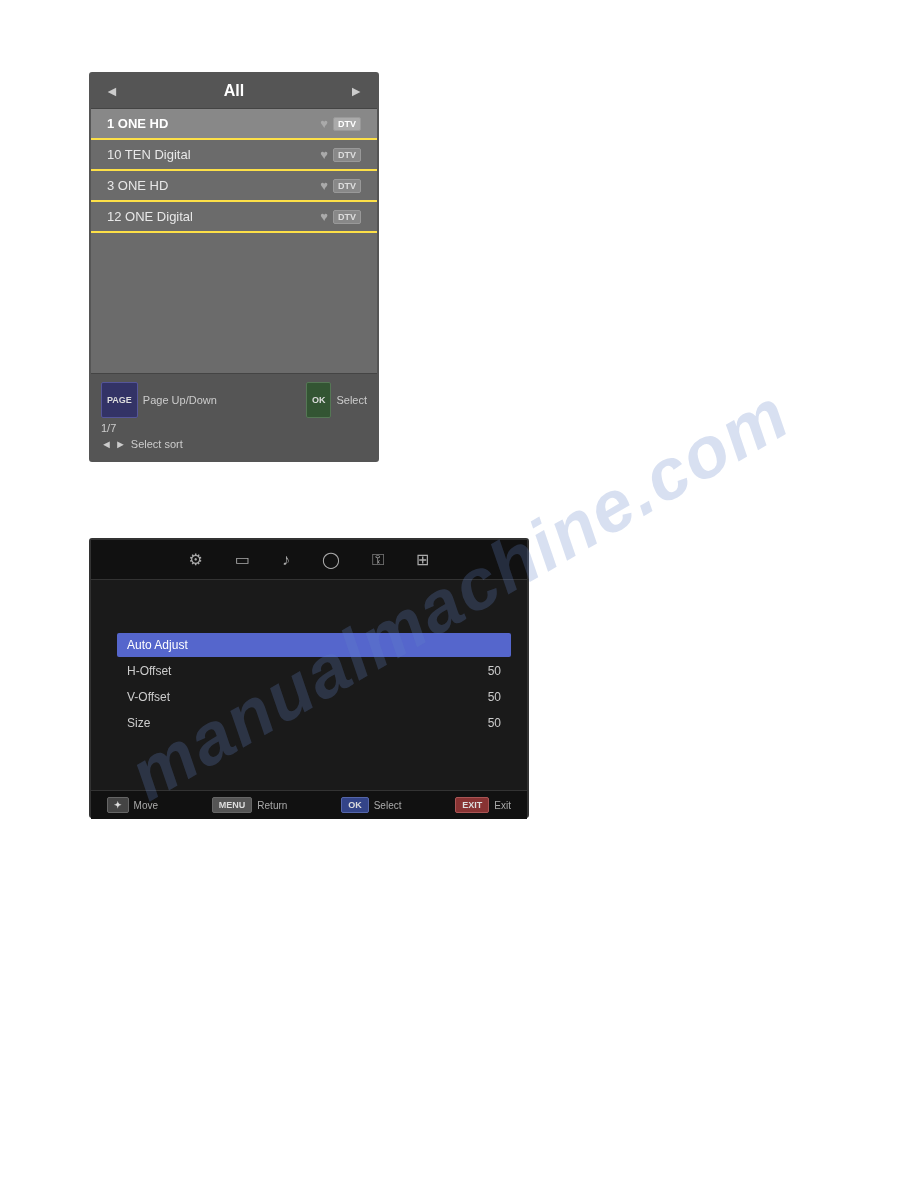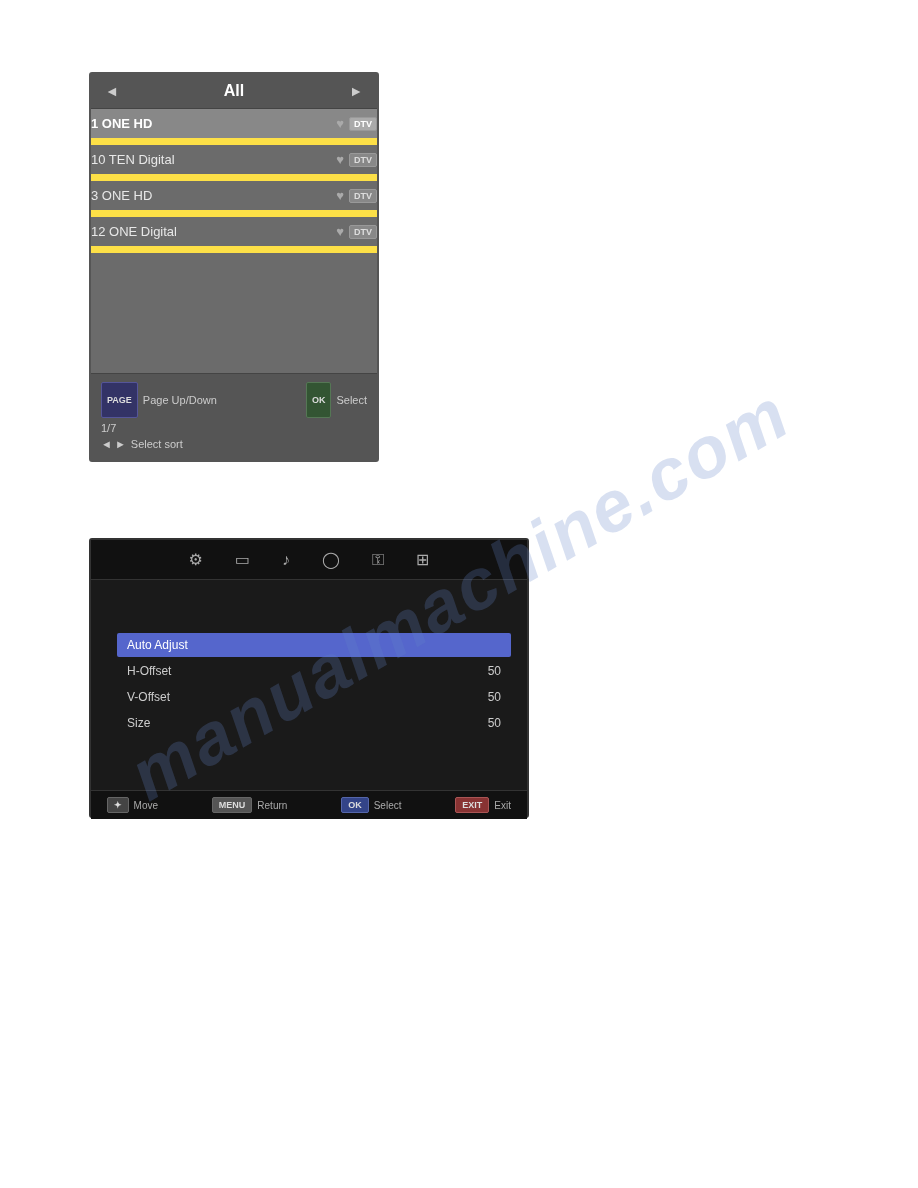--- a/index.html
+++ b/index.html
@@ -64,22 +64,22 @@
     }
 
     .channel-list {
       padding: 0;
     }
 
     .channel-item {
       display: flex;
       align-items: center;
       justify-content: space-between;
-      padding: 7px 0;
-      border-bottom: 7px solid #fde047;
+      padding: 7px 16px;
+      border-bottom: 2px solid #fde047;
     }
     .channel-item.selected {
       background: #888;
     }
     .channel-item .channel-name {
       color: #e8e8e8;
       font-size: 13px;
     }
     .channel-item.selected .channel-name {
       color: #ffffff;

